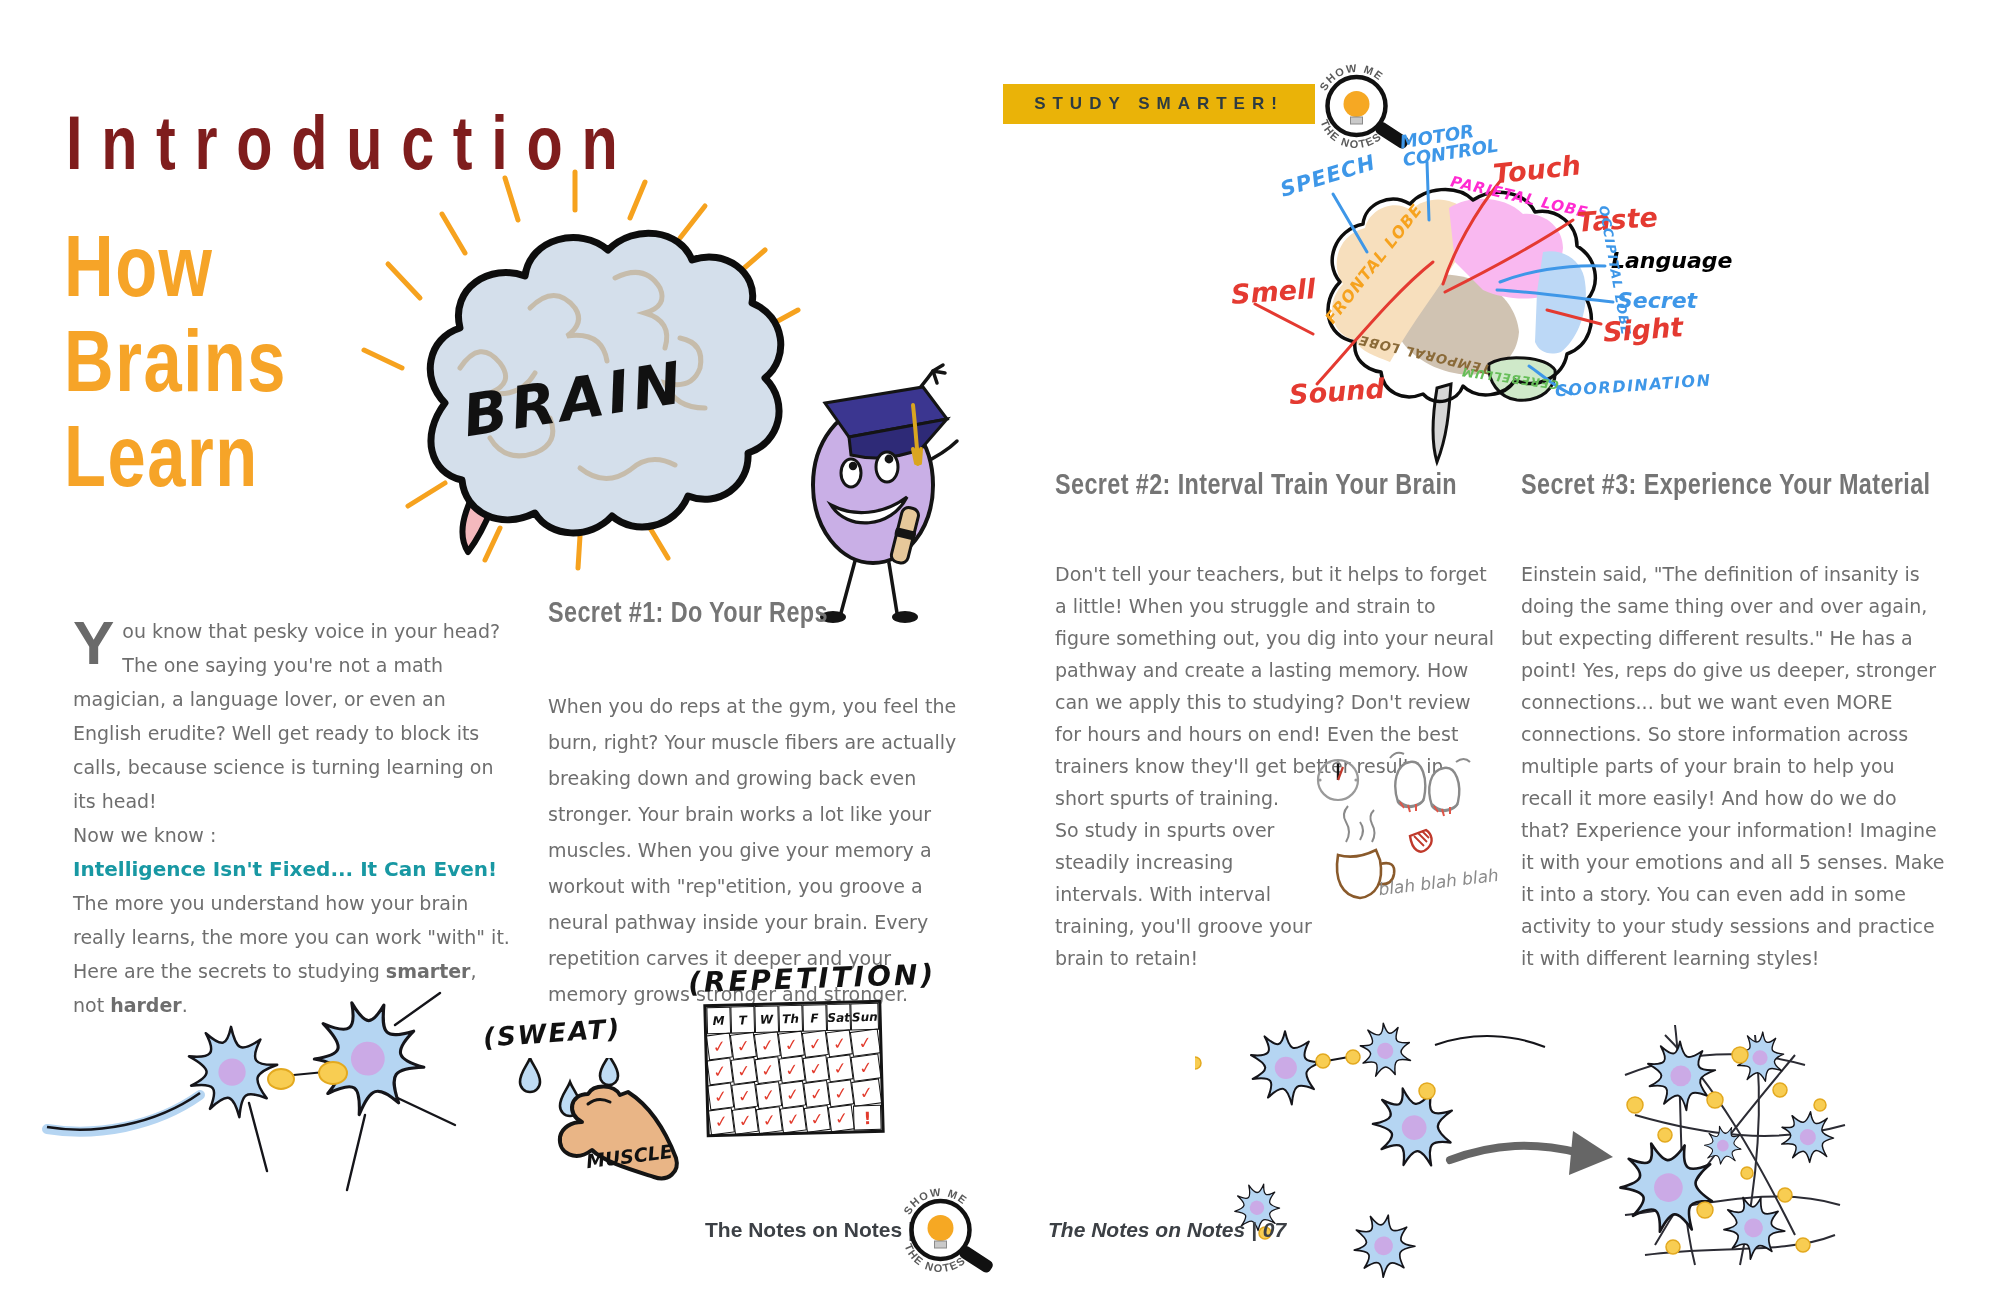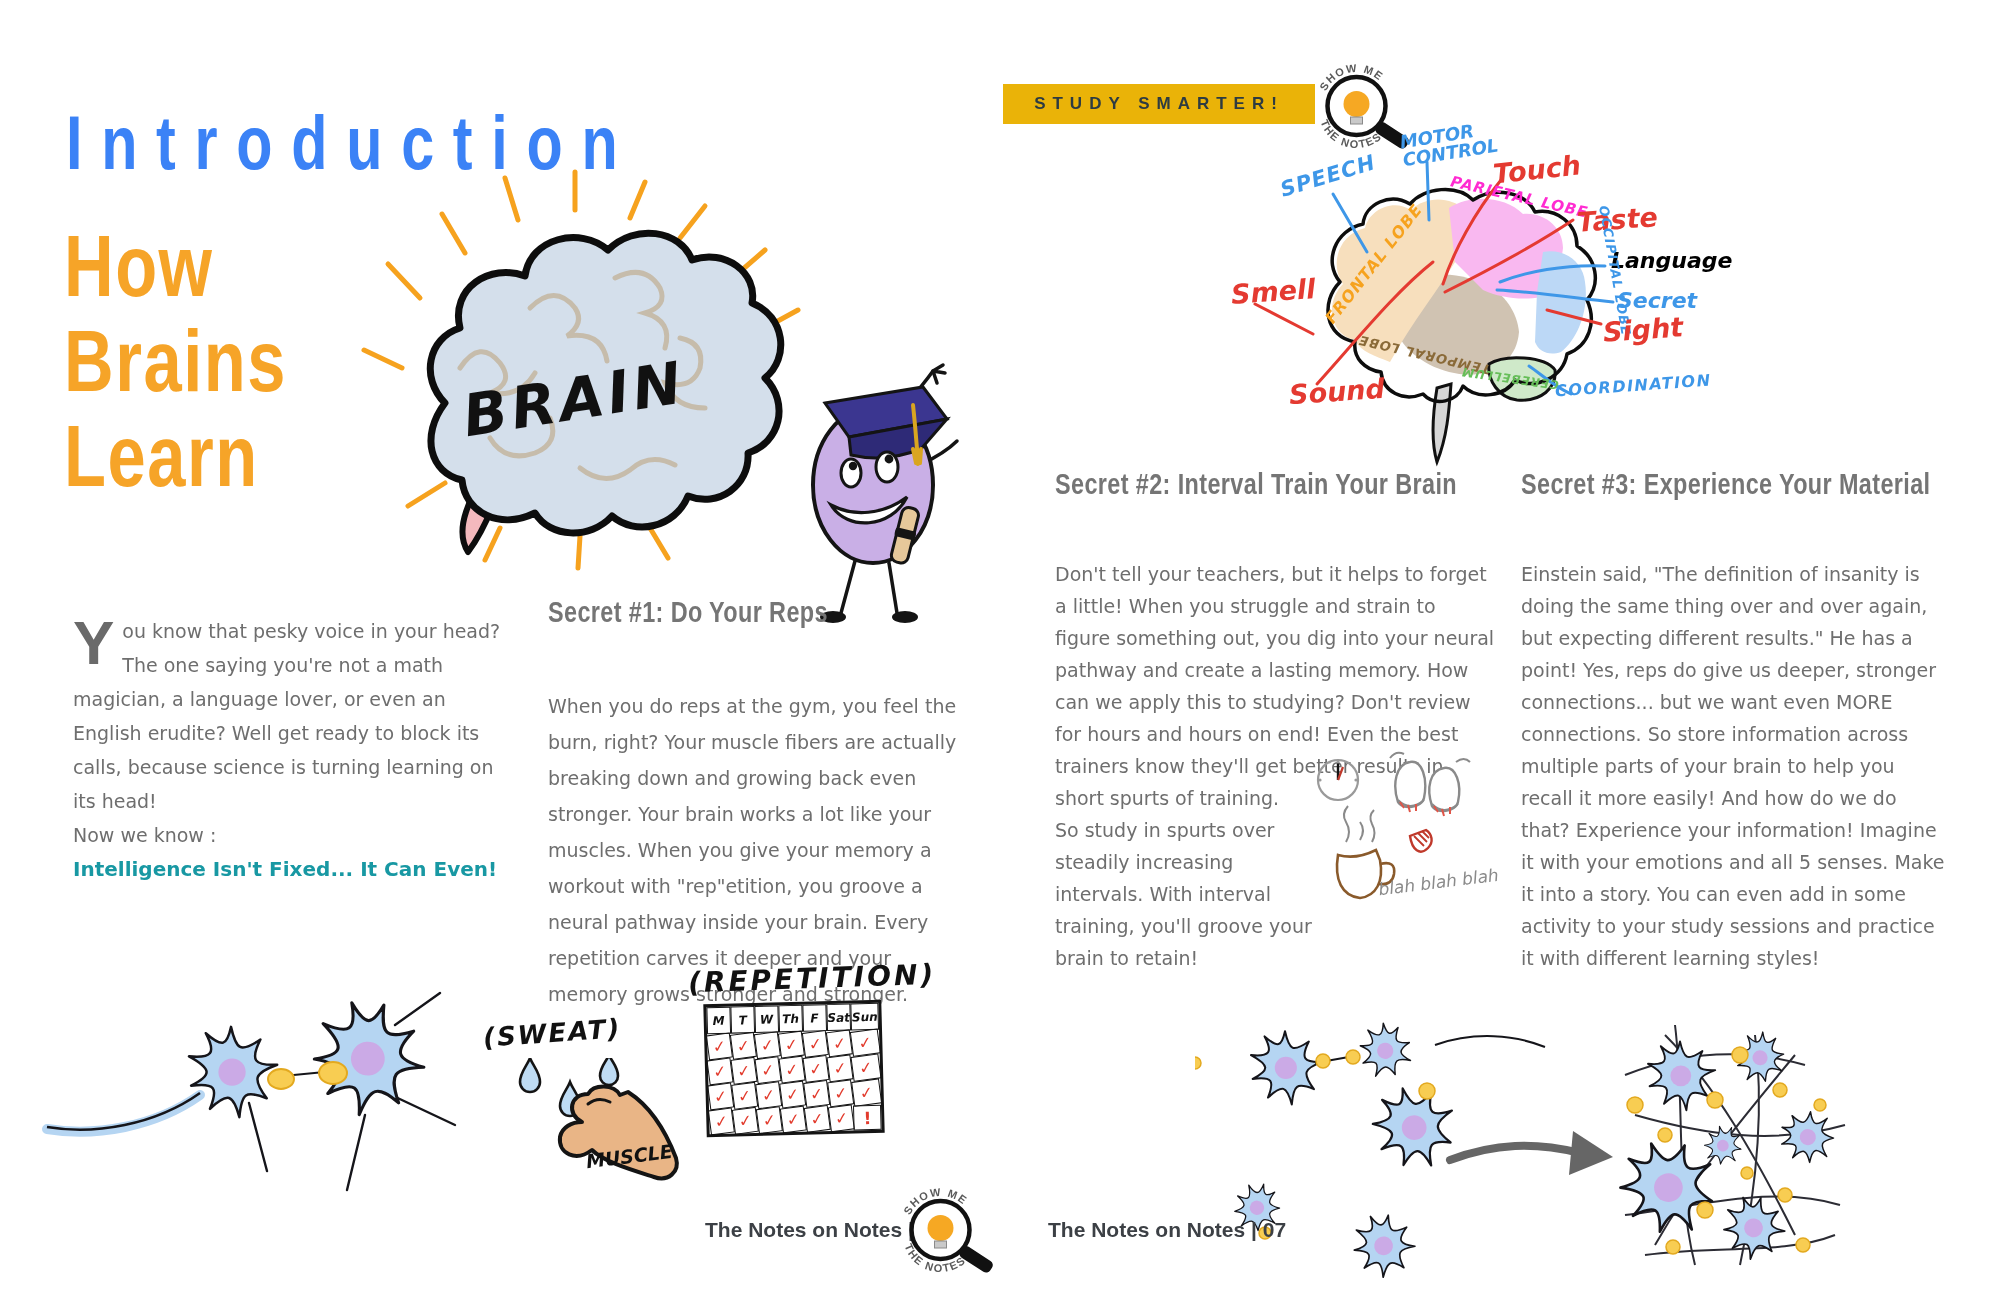--- a/index.html
+++ b/index.html
@@ -1,21 +1,21 @@
 <!DOCTYPE html>
 <html><head>
 <meta charset="utf-8">
 <style>
   html,body{margin:0;padding:0;background:#fff;}
   #page{position:relative;width:2000px;height:1294px;background:#ffffff;overflow:hidden;
         font-family:"DejaVu Sans",sans-serif;}
   .abs{position:absolute;}
   .cond{display:inline-block;transform:scaleX(.78);transform-origin:left center;
         font-family:"Liberation Sans",sans-serif;font-weight:bold;}
-  .kicker{font-size:76px;font-weight:600;color:#3b82f6;letter-spacing:24px;white-space:nowrap;}
+  .kicker{font-size:76px;font-weight:600;color:#7f1d1d;letter-spacing:24px;white-space:nowrap;}
   .bigtitle{font-size:88px;line-height:95px;color:#F6A428;letter-spacing:2px;}
   .body{font-size:19px;line-height:33px;color:#6e6e6e;margin-top:46px;}
   .dropcap{float:left;font-size:62px;line-height:50px;font-weight:bold;color:#6a6a6a;
            margin:4px 8px 0 0;font-family:"Liberation Sans",sans-serif;}
   .secret-h{font-size:30px;color:#757575;letter-spacing:.5px;white-space:nowrap;}
   .teal{color:#1898A3;font-weight:bold;font-size:20px;}
   .hand{font-family:"DejaVu Sans",sans-serif;font-style:italic;font-weight:bold;color:#111;}
   .banner{background:#eab308;display:flex;align-items:center;justify-content:center;}
   .banner span{font-size:17px;font-weight:bold;letter-spacing:7px;color:#2d3b42;
                font-family:"Liberation Sans",sans-serif;}
@@ -108,20 +108,21 @@
     </g>
     <ellipse cx="38" cy="272" rx="13" ry="6" fill="#141414"></ellipse>
     <ellipse cx="110" cy="272" rx="13" ry="6" fill="#141414"></ellipse>
   </svg>
 
   <div class="abs body" style="left:73px;top:568px;width:440px;line-height:34px;">
     <span class="dropcap">Y</span>
     <span>ou know that pesky voice in your head? The one saying you're not a math magician, a language lover, or even an English erudite? Well get ready to block its calls, because science is turning learning on its head!</span>
     <div>Now we know :</div>
     <div class="teal">Intelligence Isn't Fixed... It Can Even!</div>
+    <div><span>The more you understand how your brain really learns, the more you can work "with" it. Here are the secrets to studying </span><b>smarter</b><span>, not </span><b>harder</b><span>.</span></div>
   </div>
 
   <div class="abs secret-h" style="left:548px;top:594px;">
     <span class="cond">Secret #1: Do Your Reps</span>
   </div>
   <div class="abs body" style="left:548px;top:642px;width:425px;line-height:36px;">When you do reps at the gym, you feel the burn, right? Your muscle fibers are actually breaking down and growing back even stronger. Your brain works a lot like your muscles. When you give your memory a workout with "rep"etition, you groove a neural pathway inside your brain. Every repetition carves it deeper and your memory grows stronger and stronger.</div>
 
   <svg class="abs" style="left:35px;top:975px;" width="440" height="230" viewBox="0 0 440 230">
     <path d="M165,120 C120,152 60,162 12,154" fill="none" stroke="#b5d5f2" stroke-width="10" stroke-linecap="round"></path>
     <path d="M165,118 C120,150 60,160 12,152" fill="none" stroke="#15151a" stroke-width="2.6"></path>
@@ -364,14 +365,14 @@
         <circle cx="625" cy="110" r="6"></circle>
           <circle cx="552" cy="178" r="6"></circle>
           <circle cx="440" cy="110" r="8"></circle>
         <circle cx="608" cy="250" r="7"></circle>
           <circle cx="478" cy="252" r="7"></circle>
           <circle cx="640,68" cy="68" r="6"></circle>
       </g>
     </g>
   </svg>
 
-  <div class="abs footer-t" style="left:1048px;top:1218px;">The Notes on Notes  | 07</div>
+  <div class="abs footer-t" style="left:1048px;top:1218px;font-style:italic;">The Notes on Notes  | 07</div>
 </div>
 
 </body></html>

